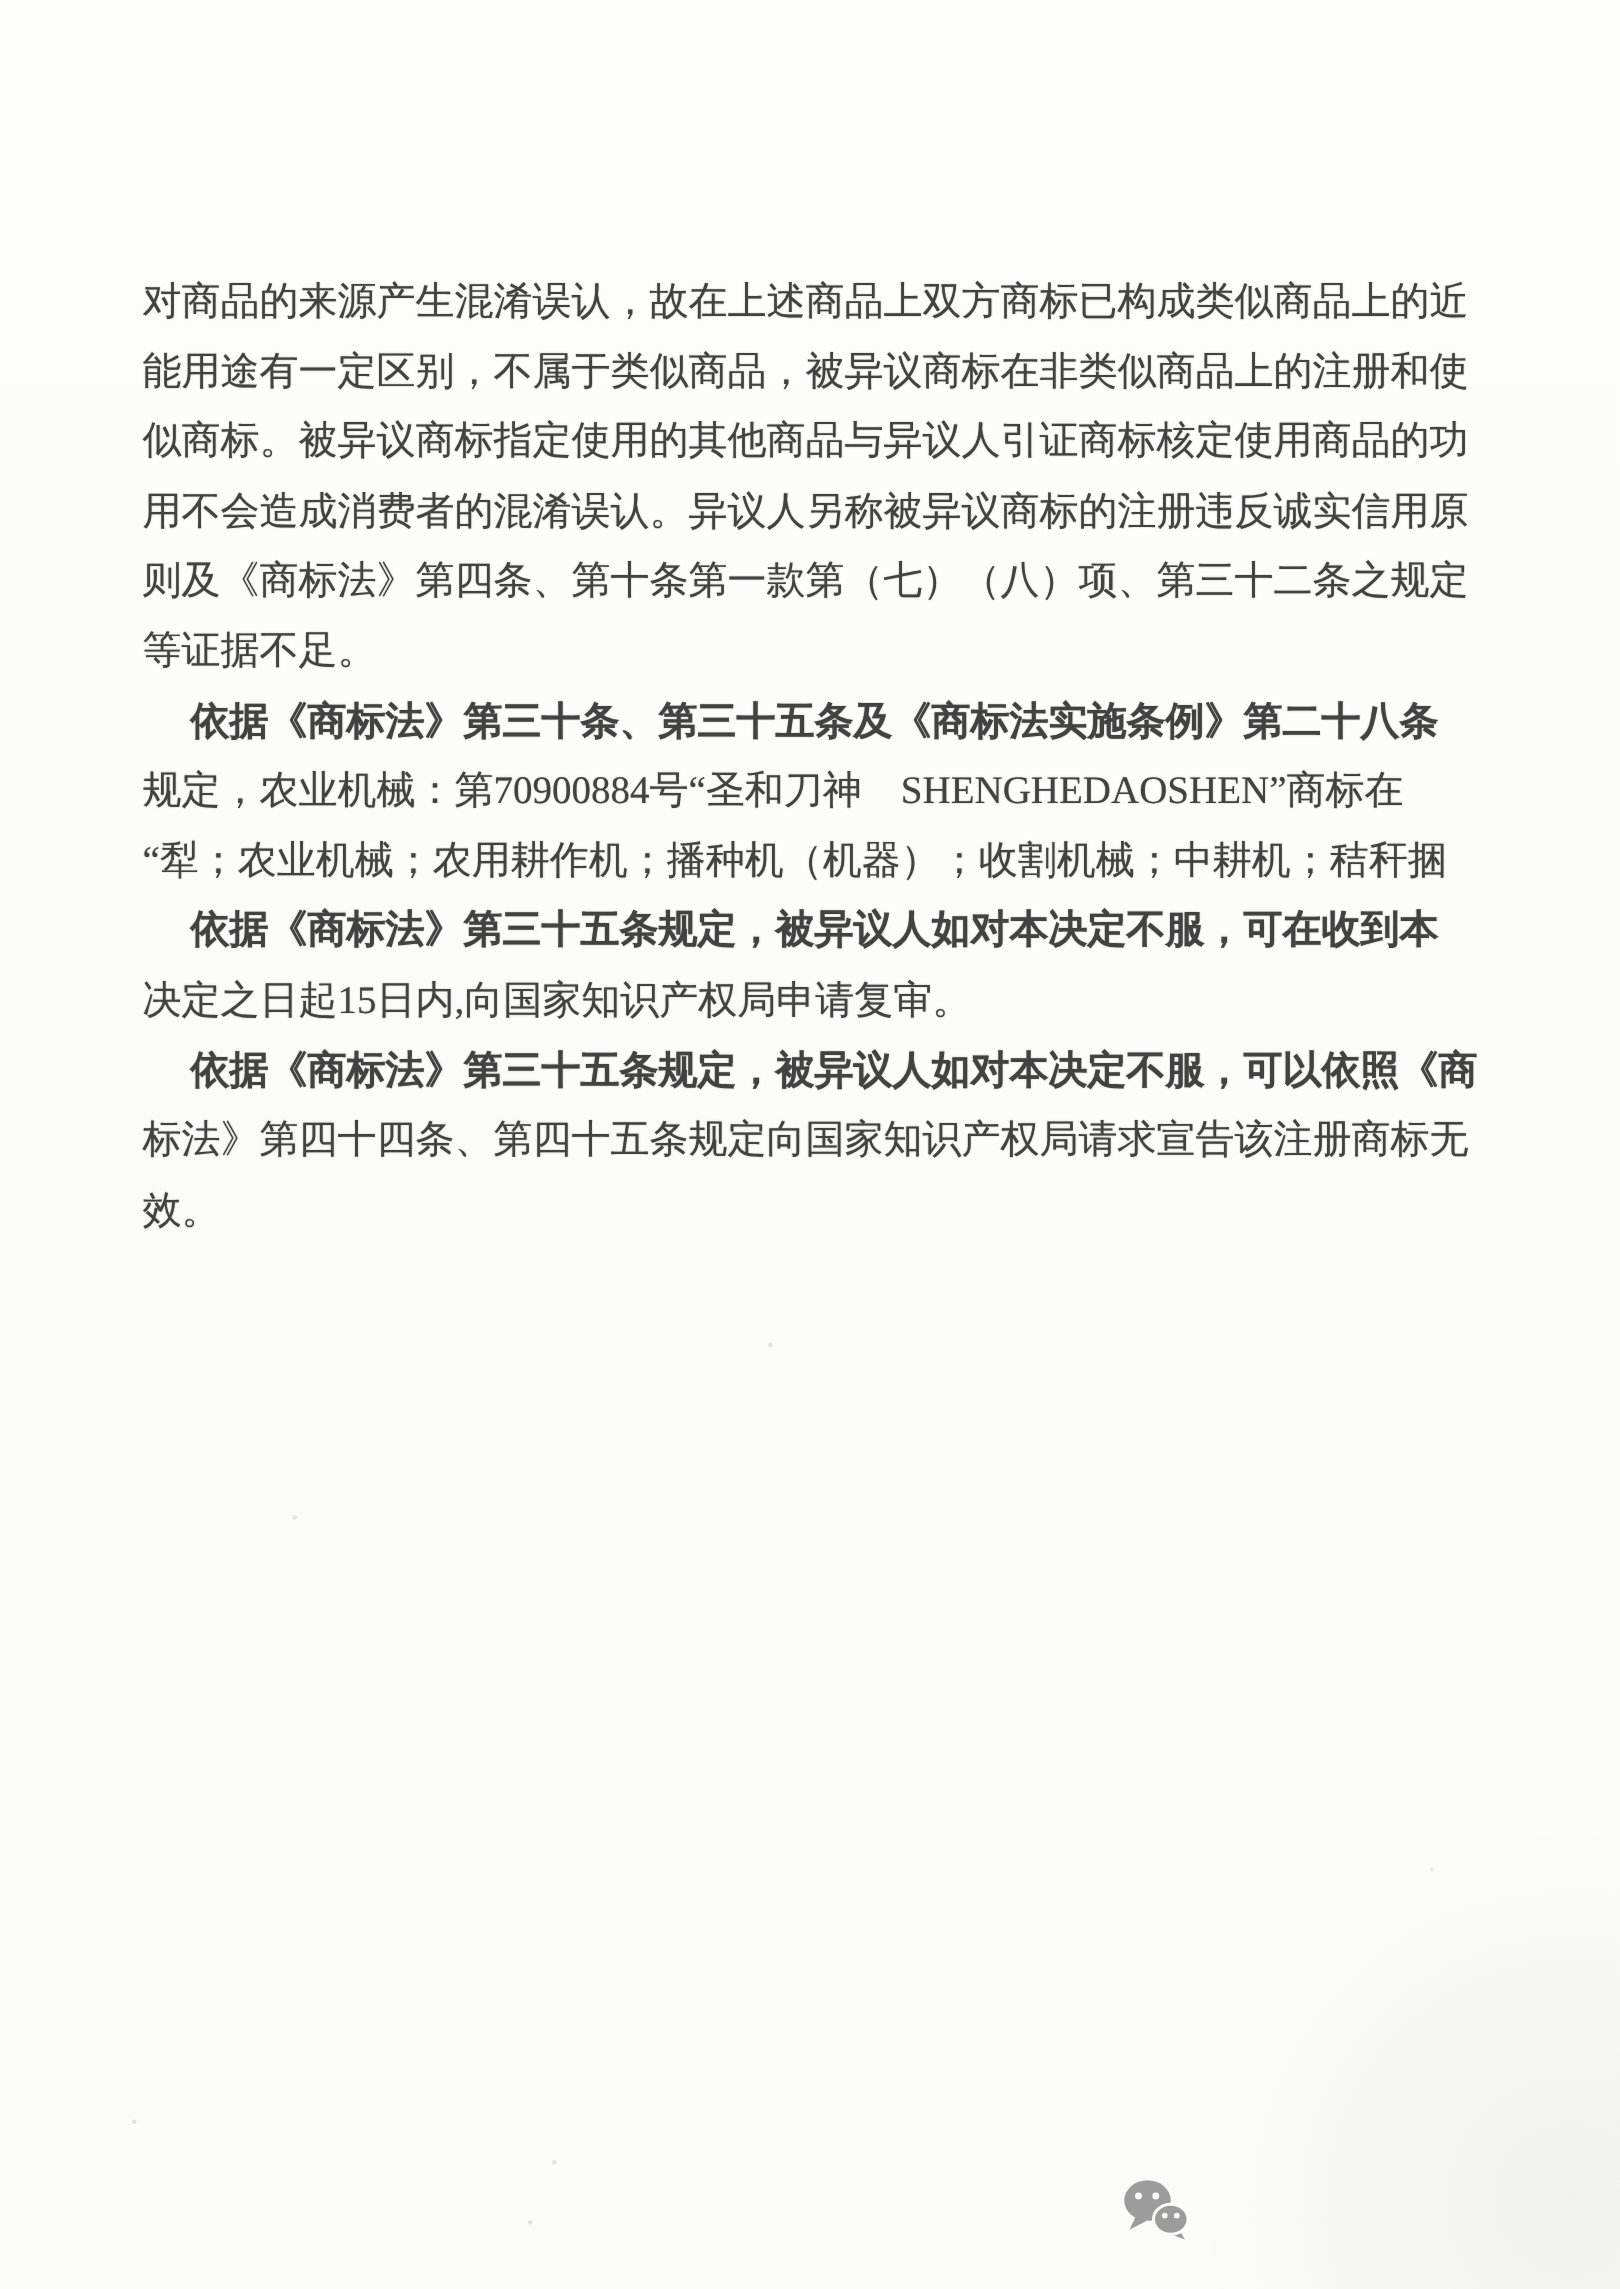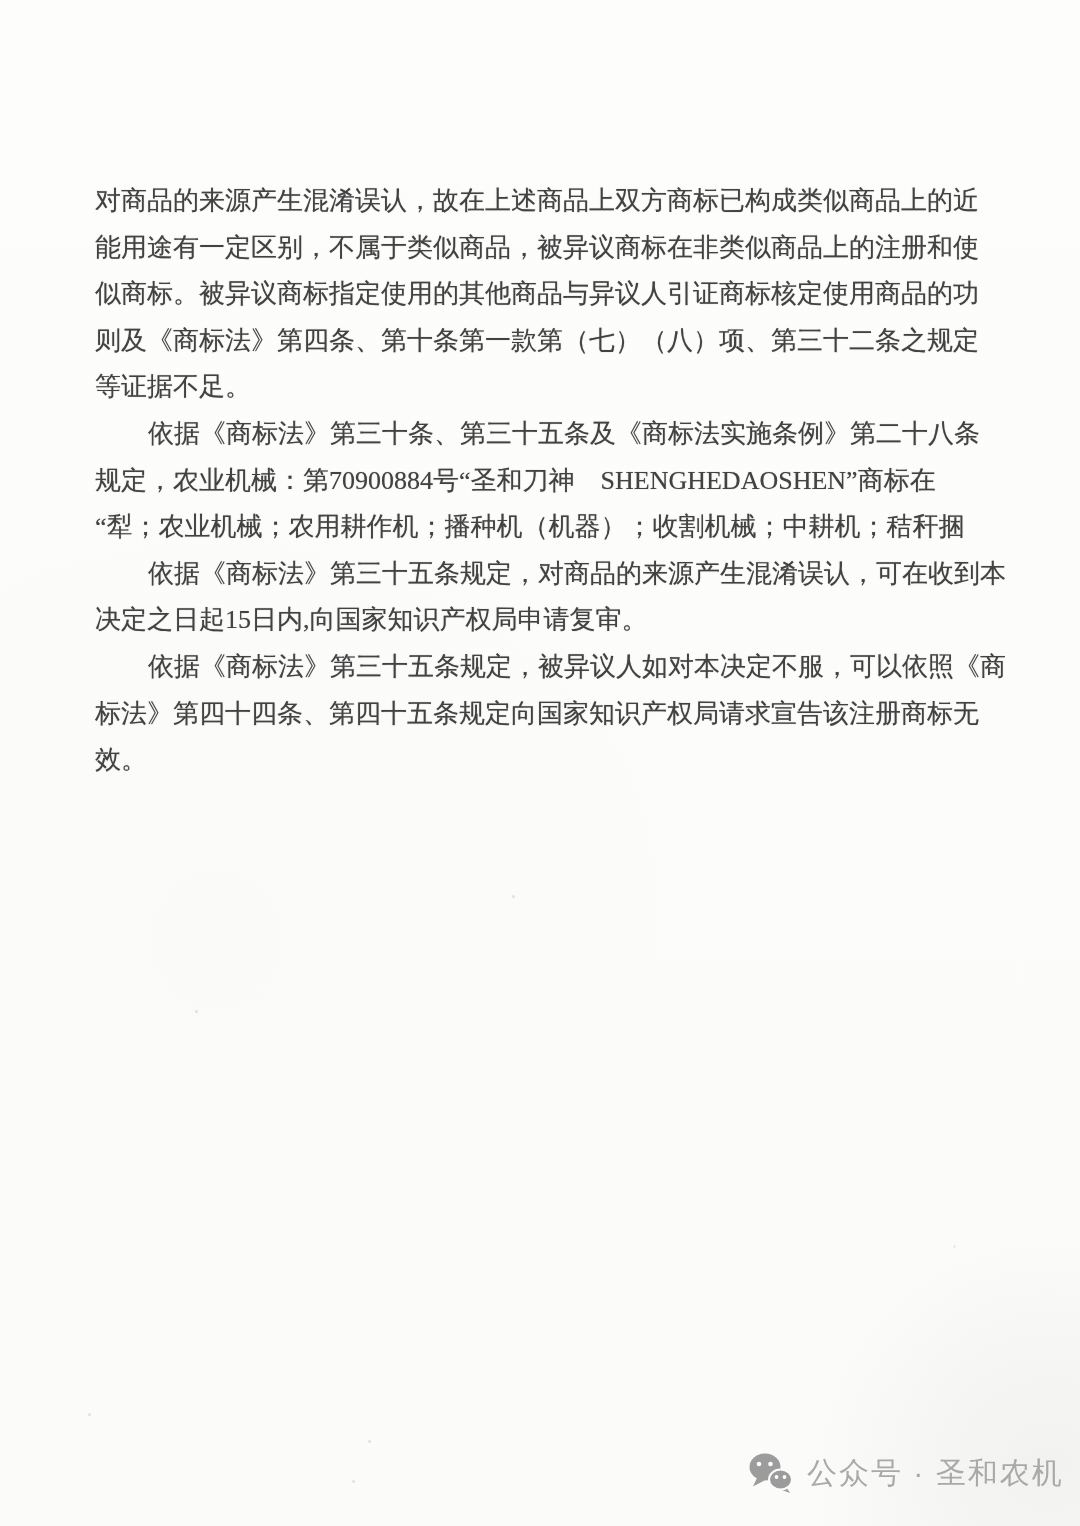--- a/index.html
+++ b/index.html
@@ -29,21 +29,22 @@
     line-height: 46.6px;
     color: #424242;
     text-shadow: 0 0 1px rgba(80,80,80,0.55);
     filter: blur(0.3px);
   }
   .line {
     height: 46.6px;
     white-space: nowrap;
   }
   .line.indent {
-    margin-left: 53px;
+    margin-left: 32px;
+    font-weight: bold;
   }
   .watermark {
     position: absolute;
     left: 748px;
     top: 1452px;
     display: flex;
     align-items: center;
     gap: 13px;
     font-family: "Liberation Sans", "DejaVu Sans", sans-serif;
     font-size: 30px;
@@ -65,26 +66,27 @@
 </style>
 </head>
 <body>
 
 <div class="page">
 
   <div class="doc-text">
     <div class="line">对商品的来源产生混淆误认，故在上述商品上双方商标已构成类似商品上的近</div>
     <div class="line">能用途有一定区别，不属于类似商品，被异议商标在非类似商品上的注册和使</div>
     <div class="line">似商标。被异议商标指定使用的其他商品与异议人引证商标核定使用商品的功</div>
+    <div class="line">用不会造成消费者的混淆误认。异议人另称被异议商标的注册违反诚实信用原</div>
     <div class="line">则及《商标法》第四条、第十条第一款第（七）（八）项、第三十二条之规定</div>
     <div class="line">等证据不足。</div>
     <div class="line indent">依据《商标法》第三十条、第三十五条及《商标法实施条例》第二十八条</div>
     <div class="line">规定，农业机械：第70900884号“圣和刀神　SHENGHEDAOSHEN”商标在</div>
     <div class="line">“犁；农业机械；农用耕作机；播种机（机器）；收割机械；中耕机；秸秆捆</div>
-    <div class="line indent">依据《商标法》第三十五条规定，对商品的来源产生混淆误认，可在收到本</div>
+    <div class="line indent">依据《商标法》第三十五条规定，被异议人如对本决定不服，可在收到本</div>
     <div class="line">决定之日起15日内,向国家知识产权局申请复审。</div>
     <div class="line indent">依据《商标法》第三十五条规定，被异议人如对本决定不服，可以依照《商</div>
     <div class="line">标法》第四十四条、第四十五条规定向国家知识产权局请求宣告该注册商标无</div>
     <div class="line">效。</div>
   </div>
 
   <div class="watermark">
     <span class="wicon">
       <svg viewBox="0 0 46 42" width="46" height="42" xmlns="http://www.w3.org/2000/svg">
         <g fill="#9c9c9c">
@@ -94,21 +96,20 @@
         <circle cx="11" cy="12" r="2.3" fill="#fcfcfb"></circle>
         <circle cx="22.5" cy="12" r="2.3" fill="#fcfcfb"></circle>
         <g>
           <path d="M38.5 35.5 L42 41 L32.5 37.5 Z" fill="#9c9c9c"></path>
           <ellipse cx="32.5" cy="27.5" rx="11.5" ry="10" fill="#9c9c9c" stroke="#fcfcfb" stroke-width="2"></ellipse>
         </g>
         <circle cx="28.5" cy="25" r="1.9" fill="#fcfcfb"></circle>
         <circle cx="36.5" cy="25" r="1.9" fill="#fcfcfb"></circle>
       </svg>
     </span>
-    <span class="wlabel">公众号 · 圣和农机</span>
   </div>
 
   <div class="speck" style="left:195px; top:1010px;"></div>
   <div class="speck" style="left:512px; top:895px;"></div>
   <div class="speck" style="left:88px; top:1413px;"></div>
   <div class="speck" style="left:368px; top:1440px;"></div>
   <div class="speck" style="left:352px; top:1480px;"></div>
   <div class="speck" style="left:953px; top:1245px; opacity:0.6;"></div>
 
 </div>

